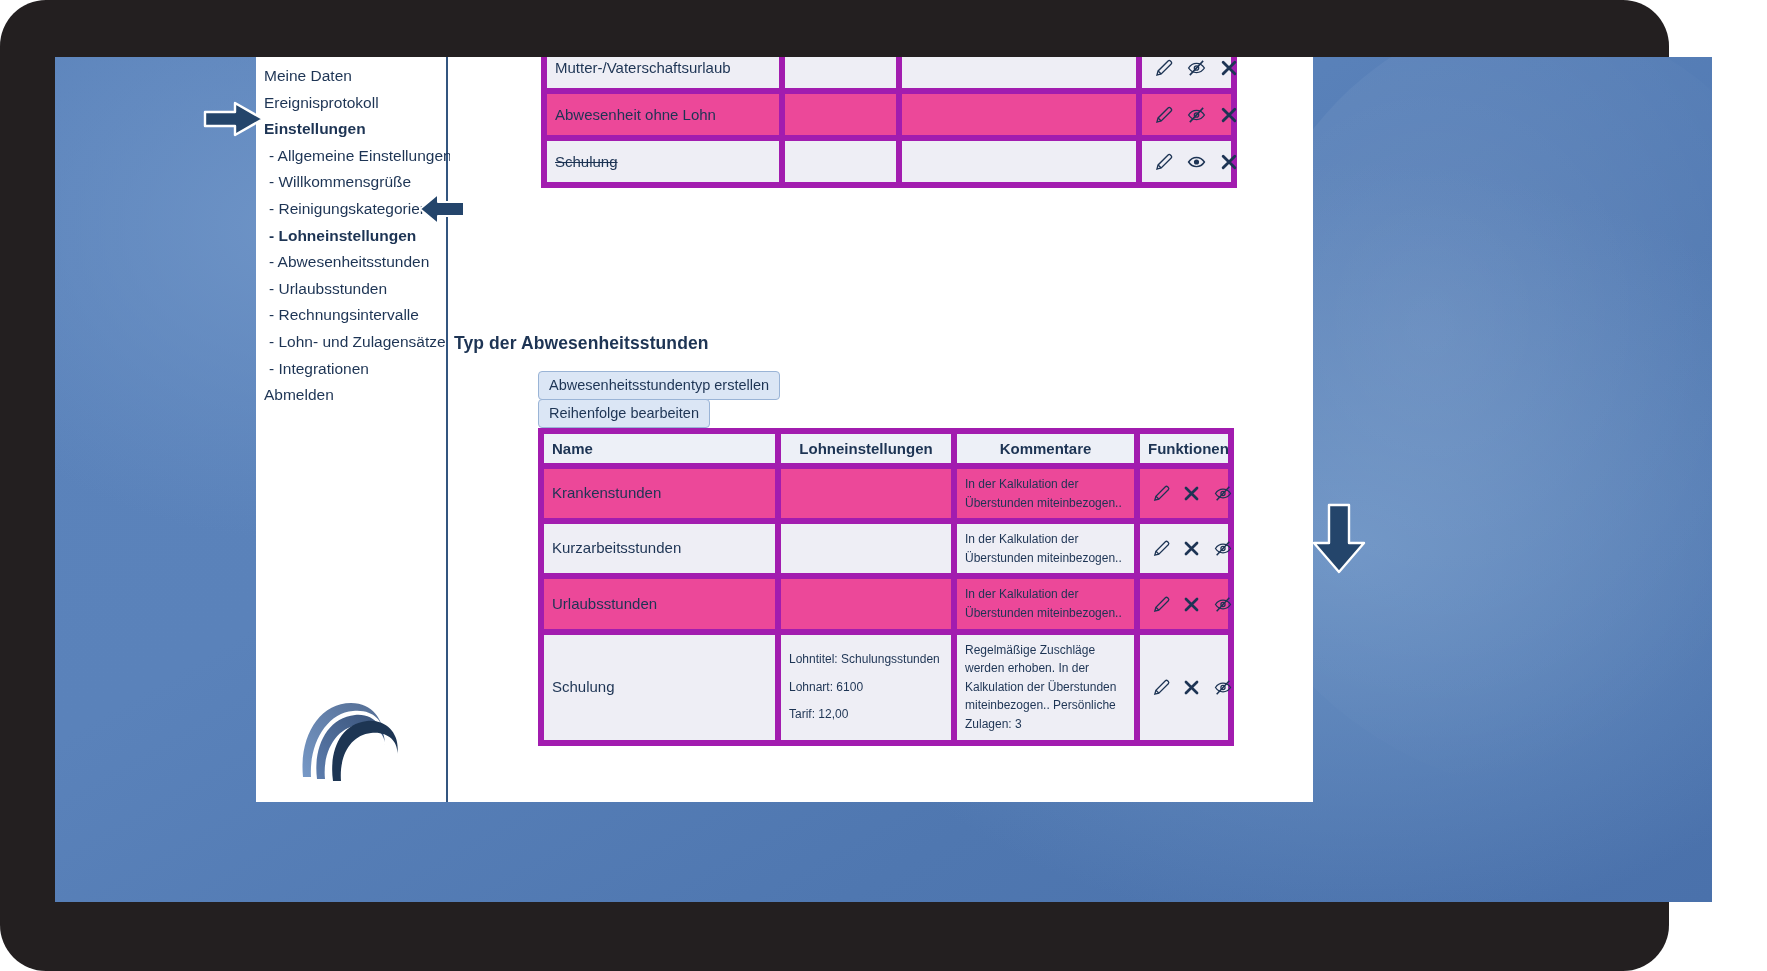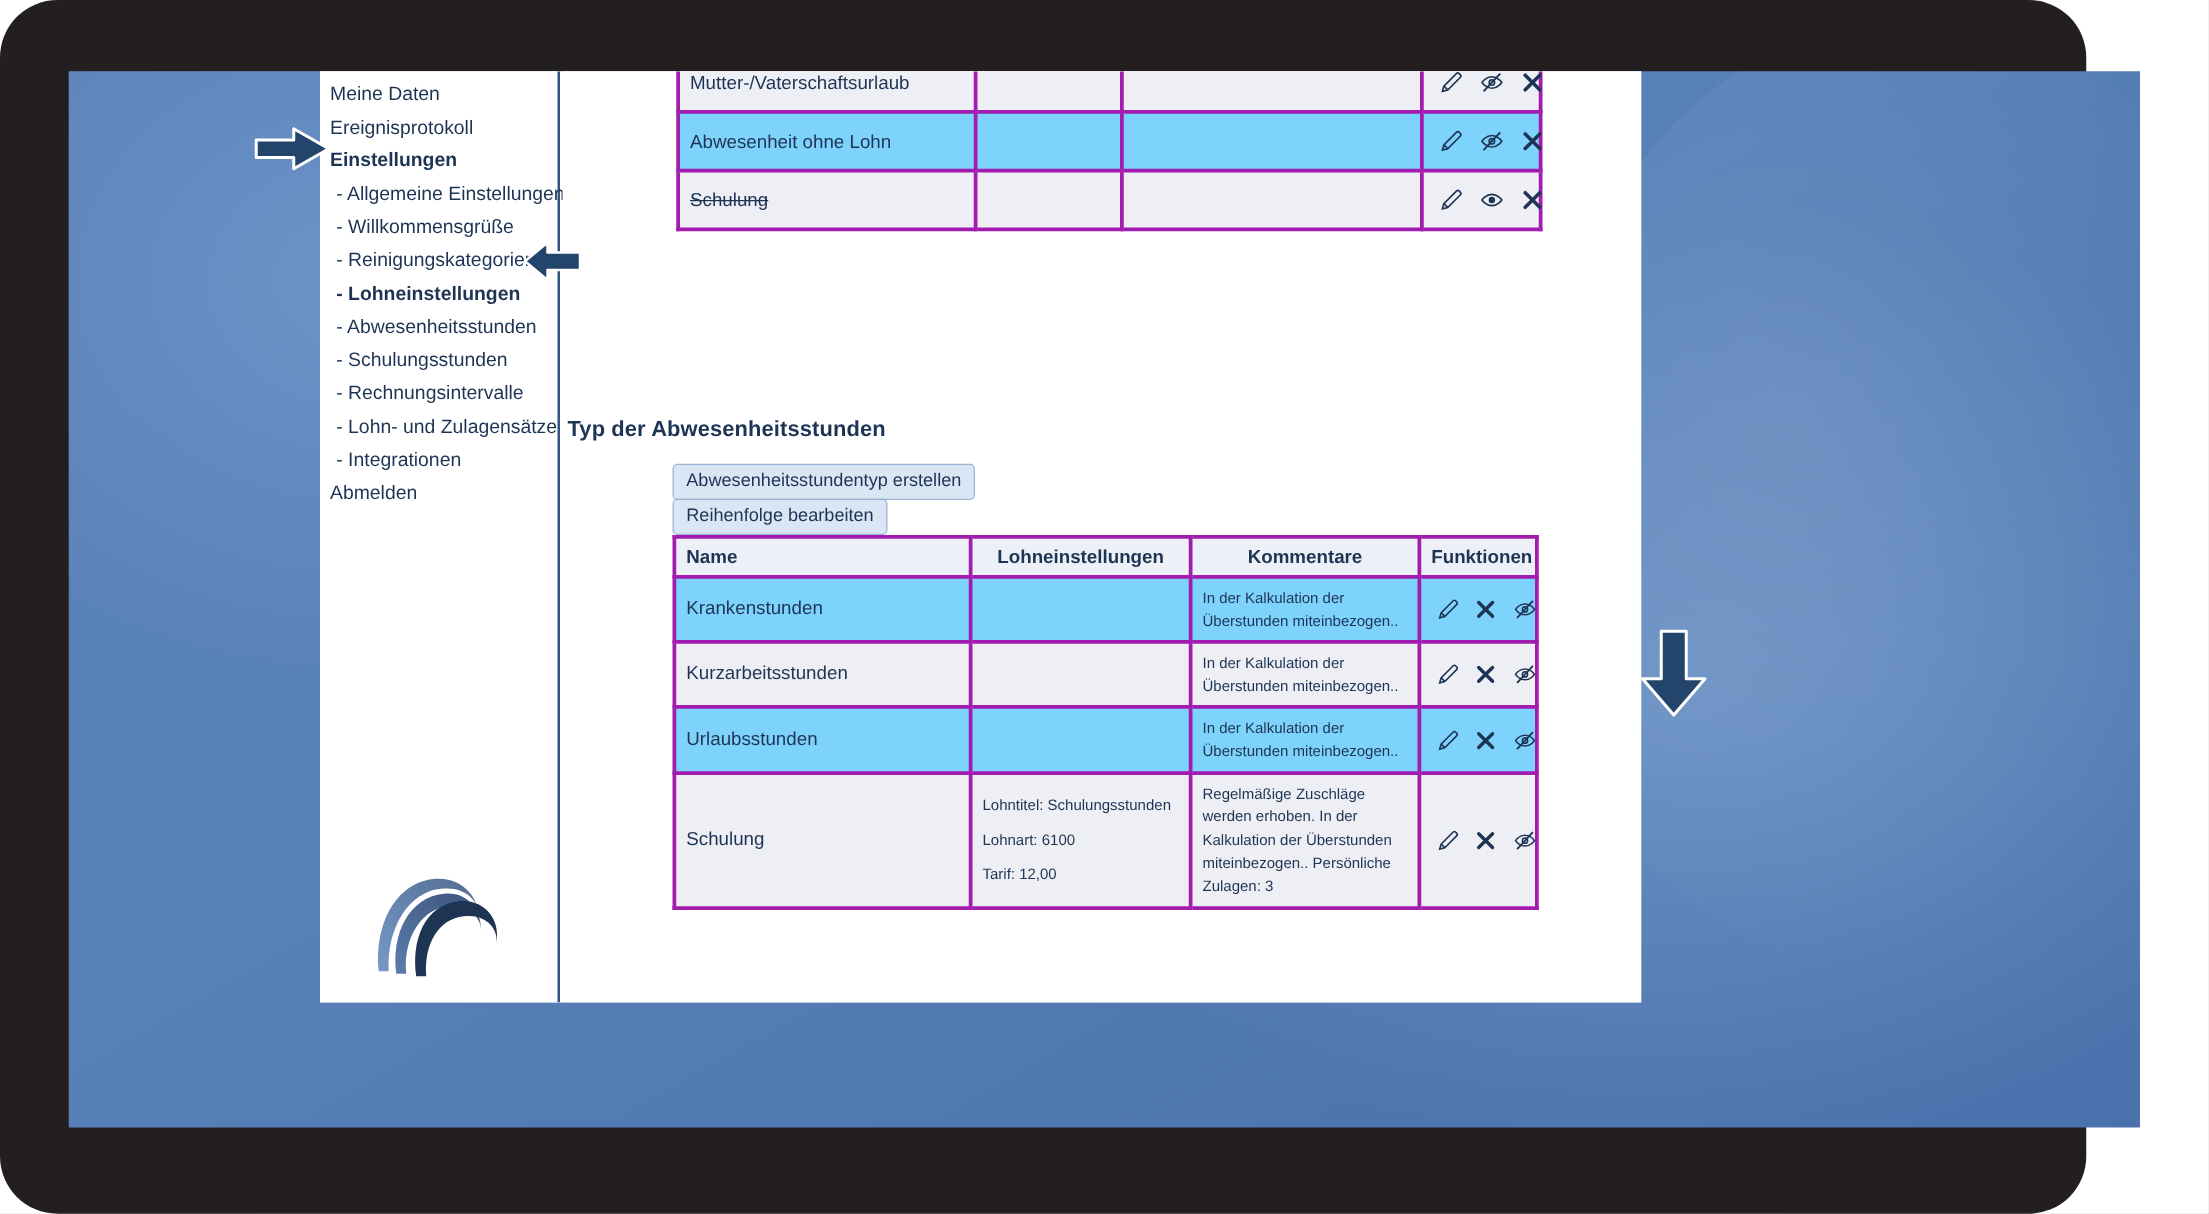--- a/index.html
+++ b/index.html
@@ -87,35 +87,35 @@
   }
 
   
   table.grid {
     border-collapse: collapse;
     font-size: 15px;
     color: #1d3454;
     table-layout: fixed;
   }
   table.grid th, table.grid td {
-    border: 3px solid #a21caf;
+    border: 6px solid #a21caf;
     padding: 6px 8px;
     vertical-align: middle;
     color: #1d3454;
   }
   table.grid th {
     background: #edf0f7;
     font-weight: bold;
     text-align: center;
     font-size: 15px;
     height: 32px;
   }
   table.grid th.left { text-align: left; }
   tr.alt td { background: #eeeef5; }
-  tr.plain td { background: #7dd3fc; }
+  tr.plain td { background: #ec4899; }
 
   .striked { text-decoration: line-through; color: #8e99ac; }
 
   
   #table-top-wrap {
     position: absolute;
     left: 91px; top: -16px;
     width: 690px;
   }
   #table-top { width: 690px; }
@@ -194,21 +194,21 @@
 
     <nav id="sidebar">
       <div class="nav-item">Meine Daten</div>
       <div class="nav-item">Ereignisprotokoll</div>
       <div class="nav-item bold">Einstellungen</div>
       <div class="nav-item sub">- Allgemeine Einstellungen</div>
       <div class="nav-item sub">- Willkommensgrüße</div>
       <div class="nav-item sub">- Reinigungskategorien</div>
       <div class="nav-item sub bold">- Lohneinstellungen</div>
       <div class="nav-item sub">- Abwesenheitsstunden</div>
-      <div class="nav-item sub">- Schulungsstunden</div>
+      <div class="nav-item sub">- Urlaubsstunden</div>
       <div class="nav-item sub">- Rechnungsintervalle</div>
       <div class="nav-item sub">- Lohn- und Zulagensätze</div>
       <div class="nav-item sub">- Integrationen</div>
       <div class="nav-item">Abmelden</div>
 
       <div id="sidebar-logo">
         <svg viewBox="0 0 125 135" width="125" height="135">
           <defs>
             <linearGradient id="wv1" x1="0" y1="1" x2="1" y2="0">
               <stop offset="0%" stop-color="#5f87bd"></stop>

